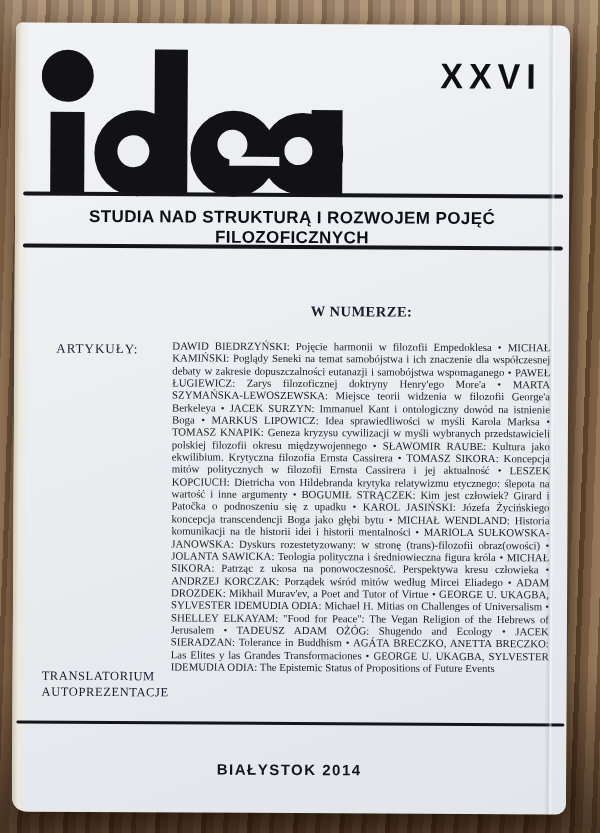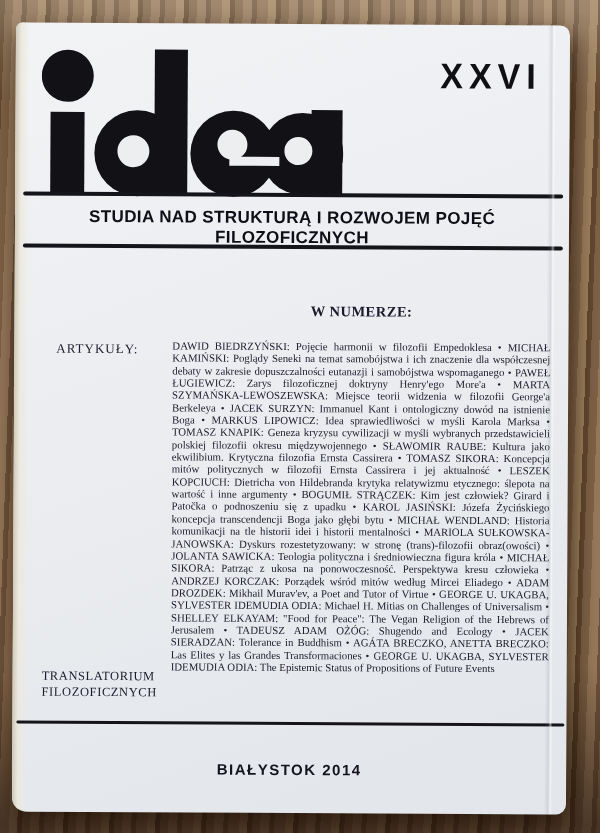--- a/index.html
+++ b/index.html
@@ -111,19 +111,19 @@
   <div class="rule rule2"></div>
 
   <div class="in-issue">W NUMERZE:</div>
 
   <div class="artykuly">ARTYKUŁY:</div>
 
   <div class="articles"><span>DAWID BIEDRZYŃSKI: Pojęcie harmonii w filozofii Empedoklesa</span> • <span>MICHAŁ KAMIŃSKI: Poglądy Seneki na temat samobójstwa i ich znaczenie dla współczesnej debaty w zakresie dopuszczalności eutanazji i samobójstwa wspomaganego</span> • <span>PAWEŁ ŁUGIEWICZ: Zarys filozoficznej doktryny Henry'ego More'a</span> • <span>MARTA SZYMAŃSKA-LEWOSZEWSKA: Miejsce teorii widzenia w filozofii George'a Berkeleya</span> • <span>JACEK SURZYN: Immanuel Kant i ontologiczny dowód na istnienie Boga</span> • <span>MARKUS LIPOWICZ: Idea sprawiedliwości w myśli Karola Marksa</span> • <span>TOMASZ KNAPIK: Geneza kryzysu cywilizacji w myśli wybranych przedstawicieli polskiej filozofii okresu międzywojennego</span> • <span>SŁAWOMIR RAUBE: Kultura jako ekwilibium. Krytyczna filozofia Ernsta Cassirera</span> • <span>TOMASZ SIKORA: Koncepcja mitów politycznych w filozofii Ernsta Cassirera i jej aktualność</span> • <span>LESZEK KOPCIUCH: Dietricha von Hildebranda krytyka relatywizmu etycznego: ślepota na wartość i inne argumenty</span> • <span>BOGUMIŁ STRĄCZEK: Kim jest człowiek? Girard i Patočka o podnoszeniu się z upadku</span> • <span>KAROL JASIŃSKI: Józefa Życińskiego koncepcja transcendencji Boga jako głębi bytu</span> • <span>MICHAŁ WENDLAND: Historia komunikacji na tle historii idei i historii mentalności</span> • <span>MARIOLA SUŁKOWSKA-JANOWSKA: Dyskurs rozestetyzowany: w stronę (trans)-filozofii obraz(owości)</span> • <span>JOLANTA SAWICKA: Teologia polityczna i średniowieczna figura króla</span> • <span>MICHAŁ SIKORA: Patrząc z ukosa na ponowoczesność. Perspektywa kresu człowieka</span> • <span>ANDRZEJ KORCZAK: Porządek wśród mitów według Mircei Eliadego</span> • <span>ADAM DROZDEK: Mikhail Murav'ev, a Poet and Tutor of Virtue</span> • <span>GEORGE U. UKAGBA, SYLVESTER IDEMUDIA ODIA: Michael H. Mitias on Challenges of Universalism</span> • <span>SHELLEY ELKAYAM: "Food for Peace": The Vegan Religion of the Hebrews of Jerusalem</span> • <span>TADEUSZ ADAM OŻÓG: Shugendo and Ecology</span> • <span>JACEK SIERADZAN: Tolerance in Buddhism</span> • <span>AGÁTA BRECZKO, ANETTA BRECZKO: Las Elites y las Grandes Transformaciones</span> • <span>GEORGE U. UKAGBA, SYLVESTER IDEMUDIA ODIA: The Epistemic Status of Propositions of Future Events</span></div>
 
   <div class="sections">
       <div>TRANSLATORIUM</div>
-      <div>FILOZOFICZNYCH</div>
+      <div>AUTOPREZENTACJE</div>
     </div>
 
   <div class="rule rule3"></div>
 
   <div class="imprint">BIAŁYSTOK 2014</div>
 </div>
 
 </body></html>

